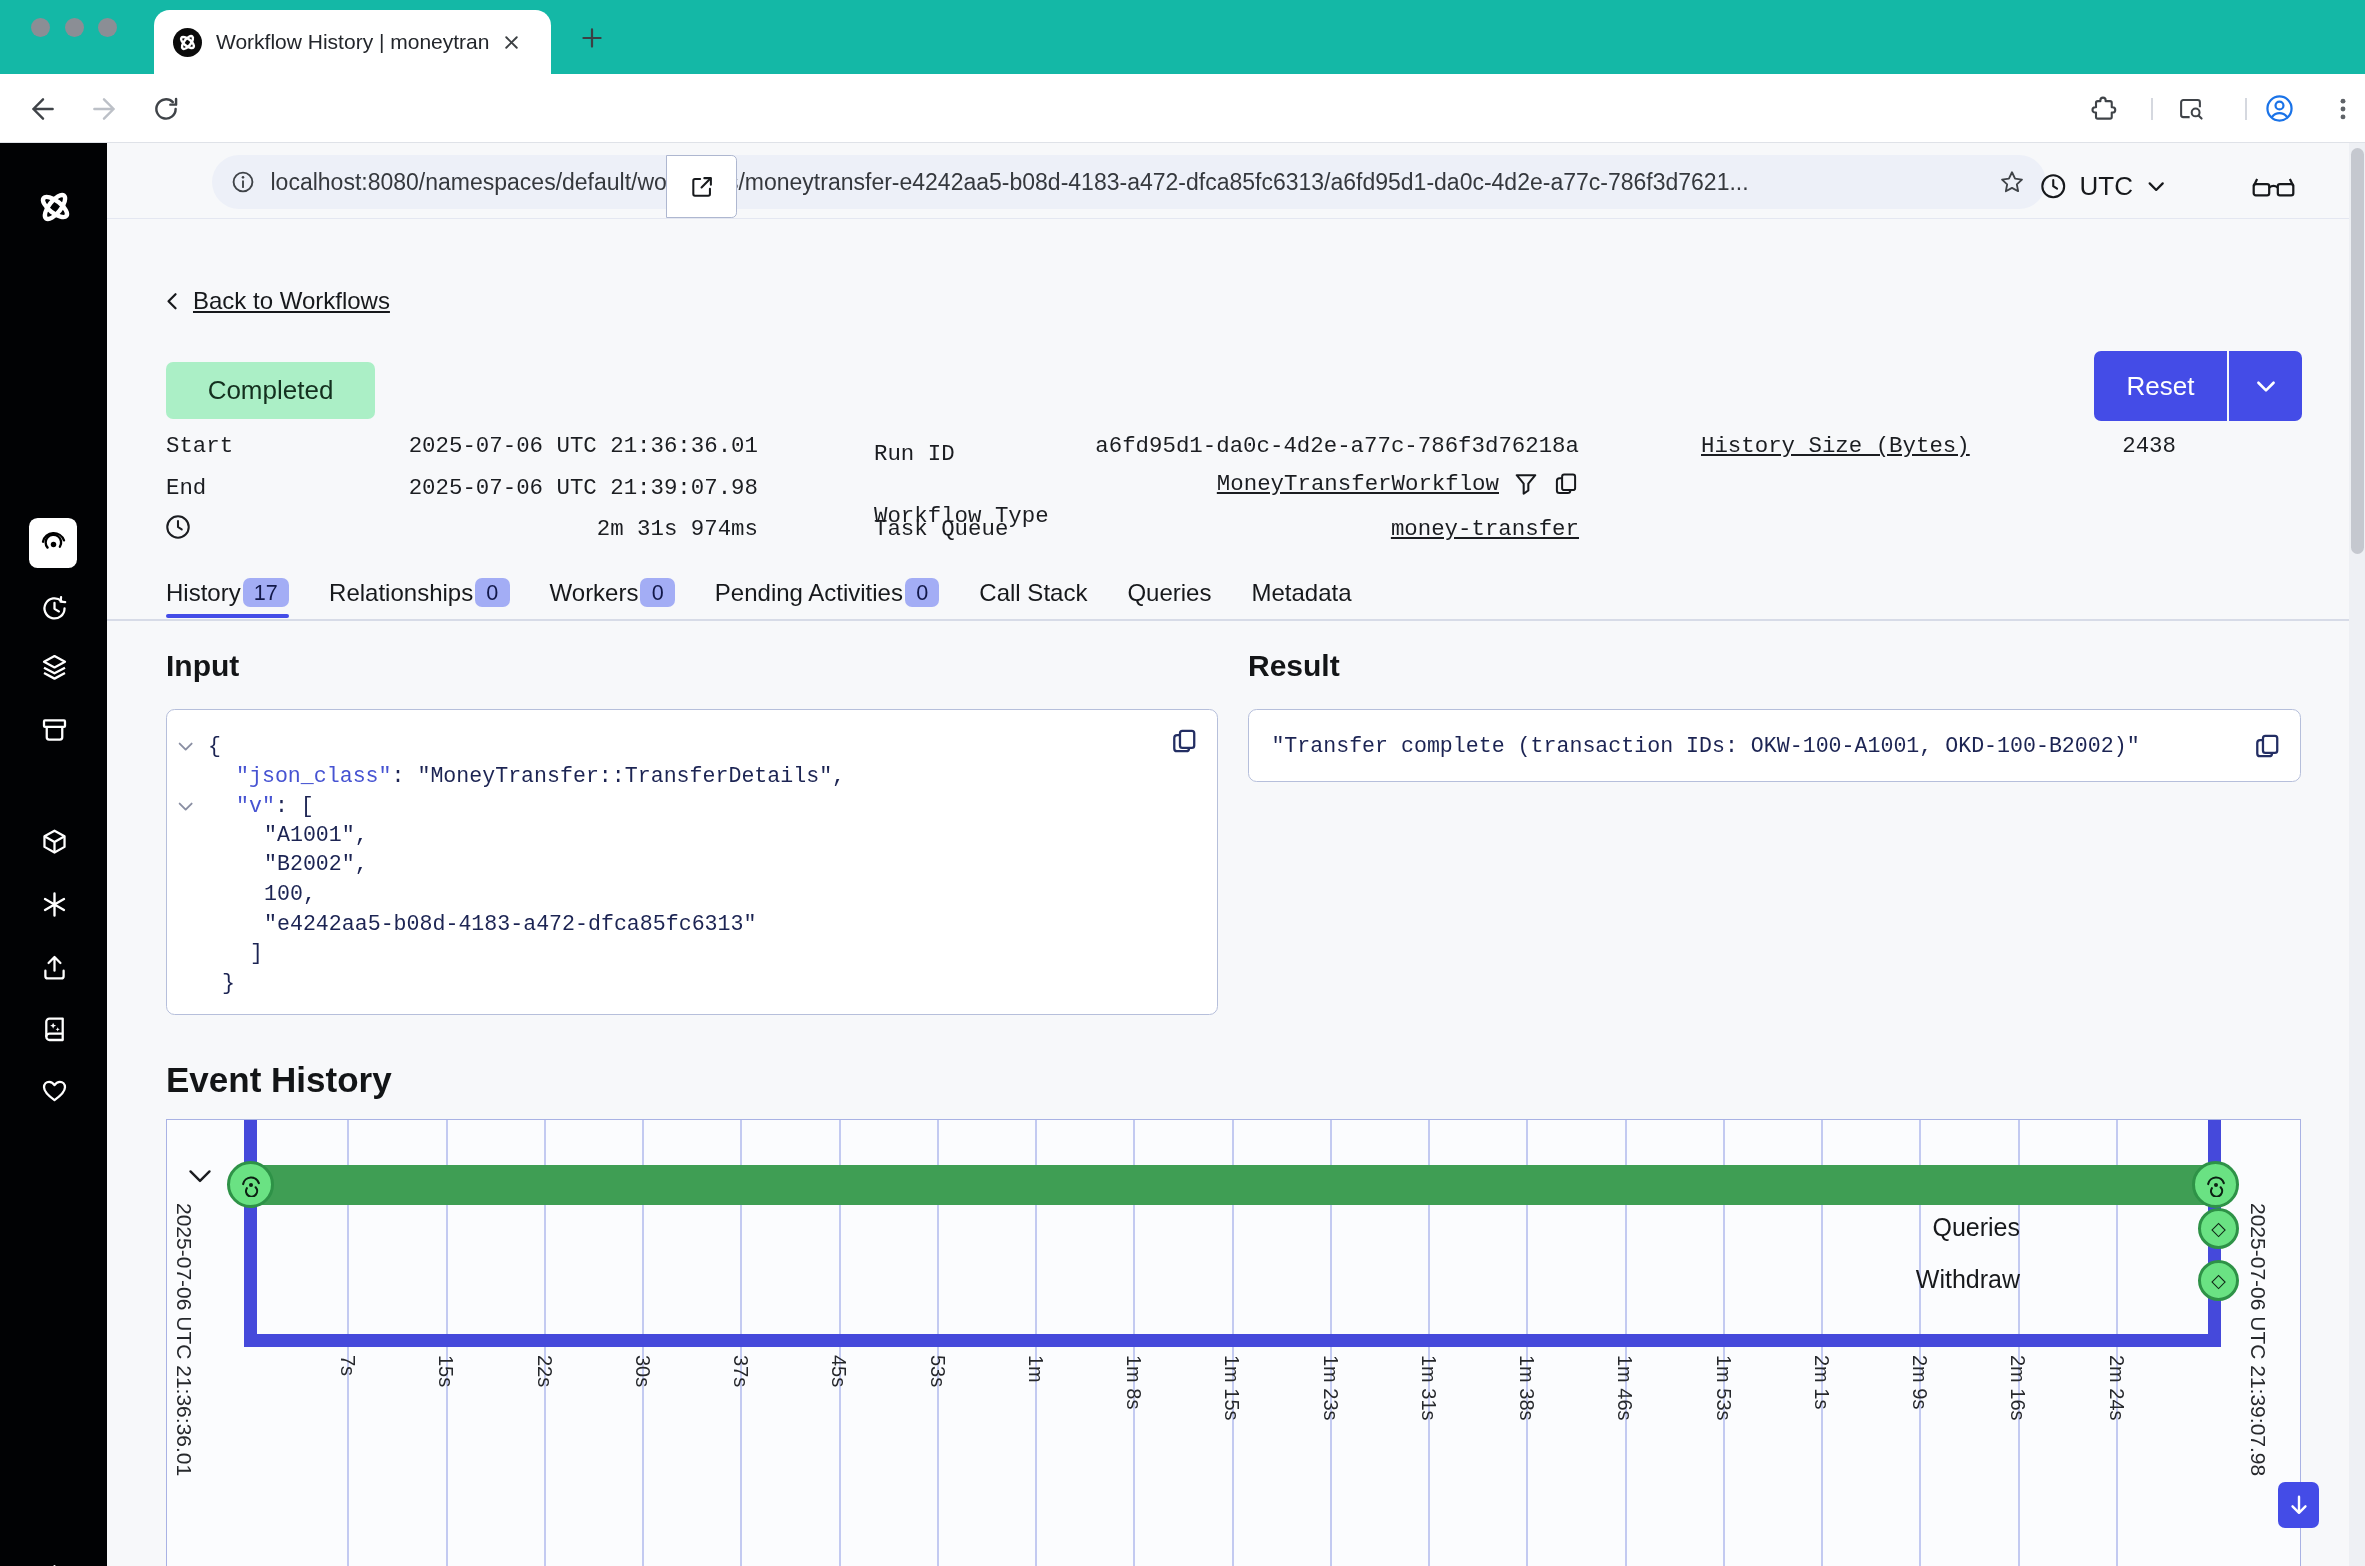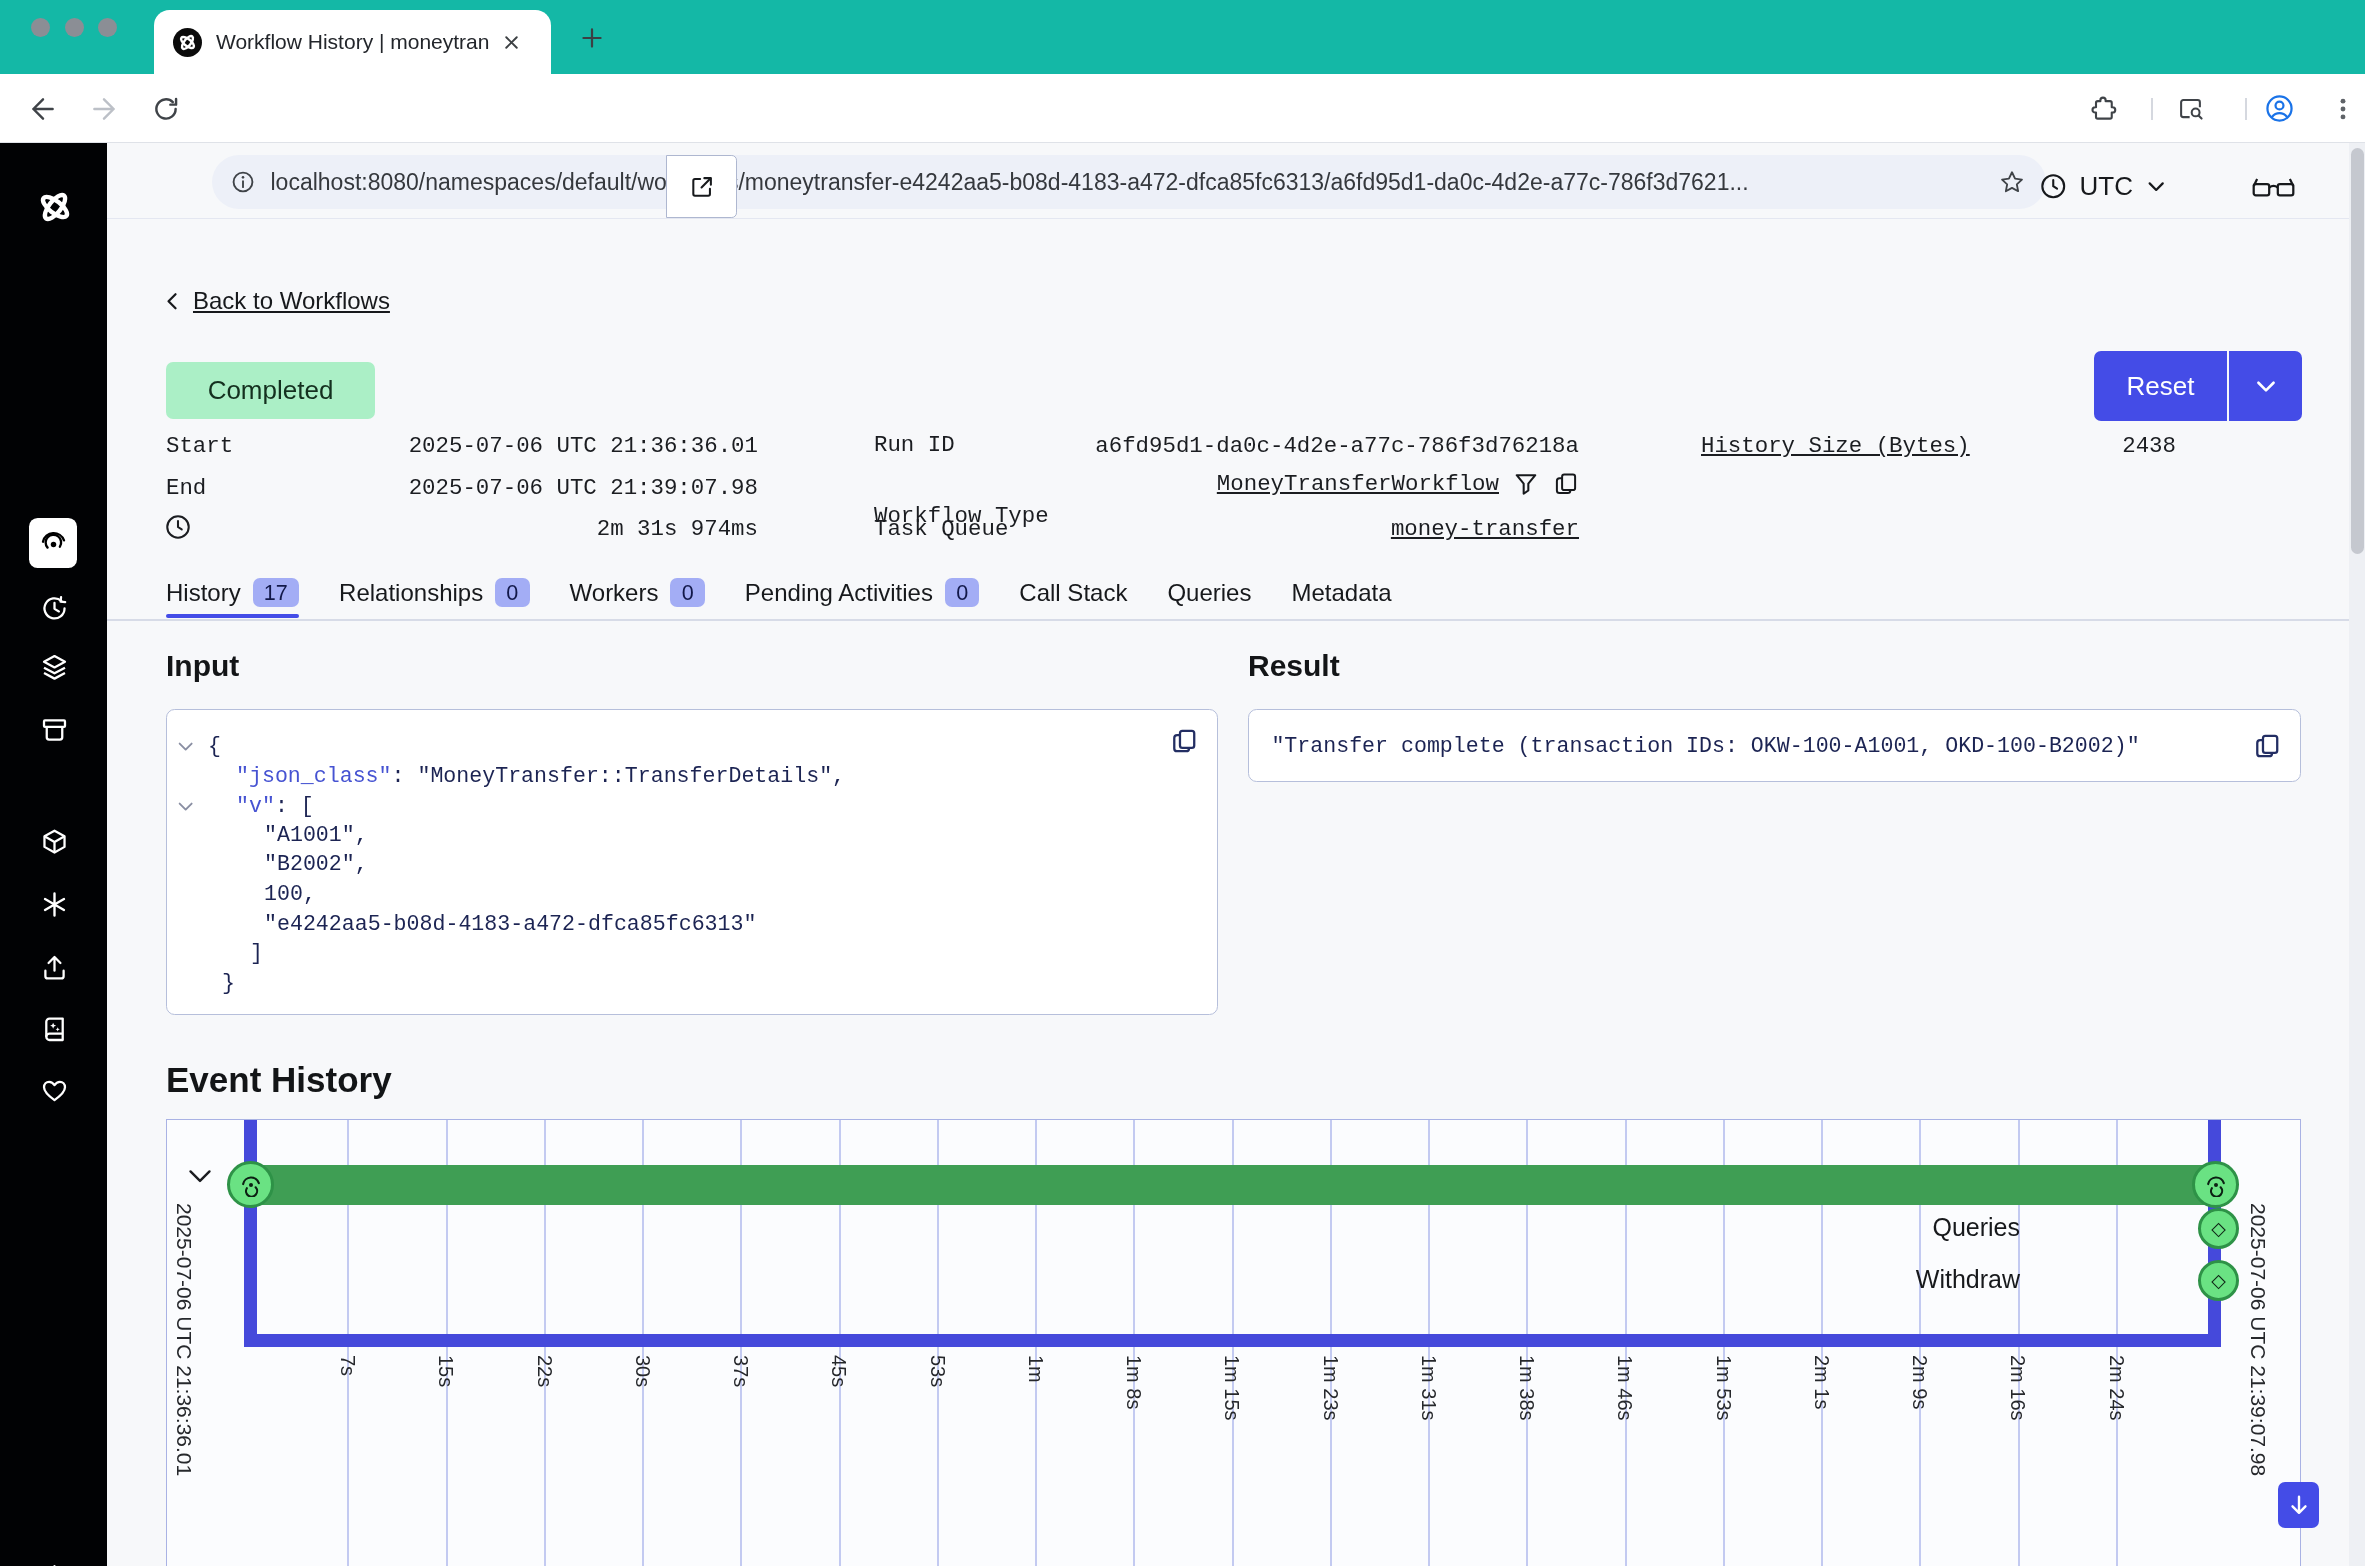--- a/index.html
+++ b/index.html
@@ -35,21 +35,21 @@
   .wf-title { position:absolute; left:404px; top:357px; font-size:43px; font-weight:700; color:#131517; letter-spacing:-0.4px; white-space:nowrap; }
   .reset-main { position:absolute; left:2094px; top:351px; width:133px; height:70px; background:#444ce7; border:none; border-radius:7px 0 0 7px; color:#fff; font-size:26px; font-family:inherit; cursor:pointer; }
   .reset-chev { position:absolute; left:2229px; top:351px; width:73px; height:70px; background:#444ce7; border:none; border-radius:0 7px 7px 0; display:flex; align-items:center; justify-content:center; cursor:pointer; }
 
   .mono { font-family:"Liberation Mono", monospace; }
   .d-label { position:absolute; font-size:22.4px; color:#1b1d21; font-family:"Liberation Mono", monospace; white-space:nowrap; }
   .d-val { position:absolute; font-size:22.4px; color:#1b1d21; font-family:"Liberation Mono", monospace; text-align:right; white-space:nowrap; }
   .d-link { text-decoration:underline; color:#1b1d21; }
 
   .tabs { position:absolute; left:166px; top:578px; display:flex; align-items:center; gap:40px; font-size:24px; color:#17191c; }
-  .tab-item { position:relative; display:flex; align-items:flex-end; gap:12px; cursor:pointer; padding-bottom:3.5px; }
+  .tab-item { position:relative; display:flex; align-items:flex-end; gap:2px; cursor:pointer; padding-bottom:3.5px; }
   .tab-item.active::after { content:""; position:absolute; left:0; right:0; bottom:-7px; height:4.3px; background:#444ce7; border-radius:2.6px; }
   .tab-badge { background:#a3adf5; color:#121849; border-radius:7px; padding:1.7px 11.2px; font-size:21.6px; font-weight:500; }
   .tabs-divider { position:absolute; left:107px; top:619px; width:2259px; height:1.7px; background:#d7dbe7; }
 
   .sec-heading { position:absolute; font-size:30px; font-weight:700; color:#131517; }
   .io-box { position:absolute; background:#fff; border:1.7px solid #b6bfdb; border-radius:8.6px; }
   .json-line { position:absolute; font-family:"Liberation Mono", monospace; font-size:21.6px; color:#1c2453; white-space:pre; }
   .json-key { color:#4653d2; }
   .gutter-chev { position:absolute; left:10.4px; color:#8a8fa3; }
   .copy-btn { position:absolute; cursor:pointer; background:none; border:none; }
@@ -291,21 +291,21 @@
   <span class="d-label" style="left:166px;top:475px;">End</span>
   <span class="d-val" style="left:285px;top:475px;width:473px;">2025-07-06 UTC 21:39:07.98</span>
   <span class="abs" style="left:164px;top:513px;">
     <svg width="28" height="28" viewBox="0 0 30 30" fill="none" stroke="#1b1d21" stroke-width="2.2" stroke-linecap="round">
         <circle cx="15" cy="15" r="11.5"></circle>
         <path d="M15 8.5 v6.5 l4 2.6"></path>
       </svg>
   </span>
   <span class="d-val" style="left:285px;top:516px;width:473px;">2m 31s 974ms</span>
 
-  <span class="d-label" style="left:874px;top:432px;text-align:center;">Run ID</span>
+  <span class="d-label" style="left:874px;top:441px;text-align:center;">Run ID</span>
   <span class="d-val" style="left:1071px;top:433px;width:508px;">a6fd95d1-da0c-4d2e-a77c-786f3d76218a</span>
   <span class="d-label" style="left:874px;top:475px;margin-top:28px;">Workflow Type</span>
   <span class="d-val" style="left:1071px;top:471px;width:508px;display:flex;justify-content:flex-end;align-items:center;gap:14px;">
     <a class="d-link">MoneyTransferWorkflow</a>
     <span>
       <svg width="26" height="26" viewBox="0 0 28 28" fill="none" stroke="#17191c" stroke-width="2.2" stroke-linejoin="round">
           <path d="M4 4.5 h20 L16.5 13.5 v7.5 l-5 3.5 V13.5 Z"></path>
         </svg>
     </span>
     <span>

